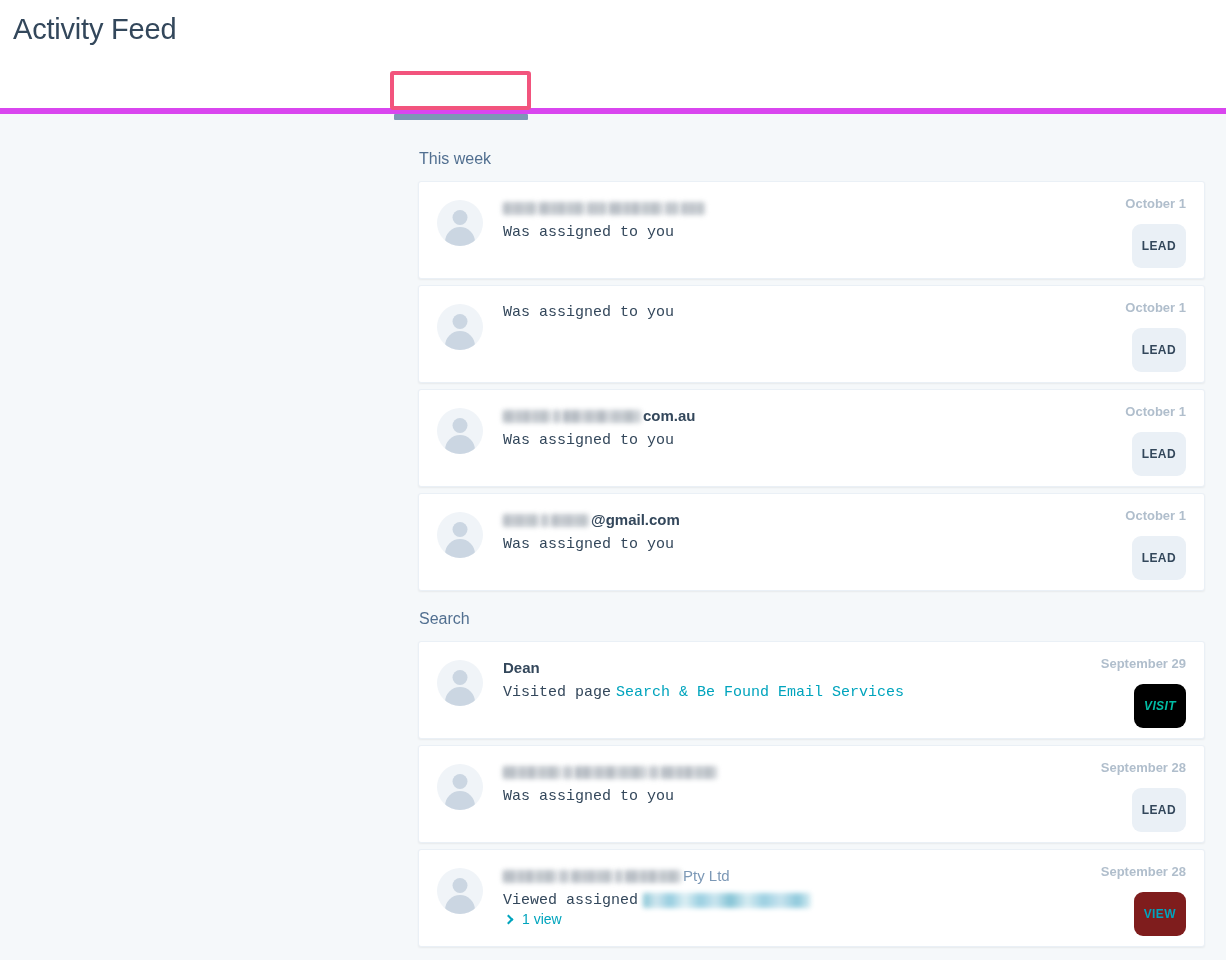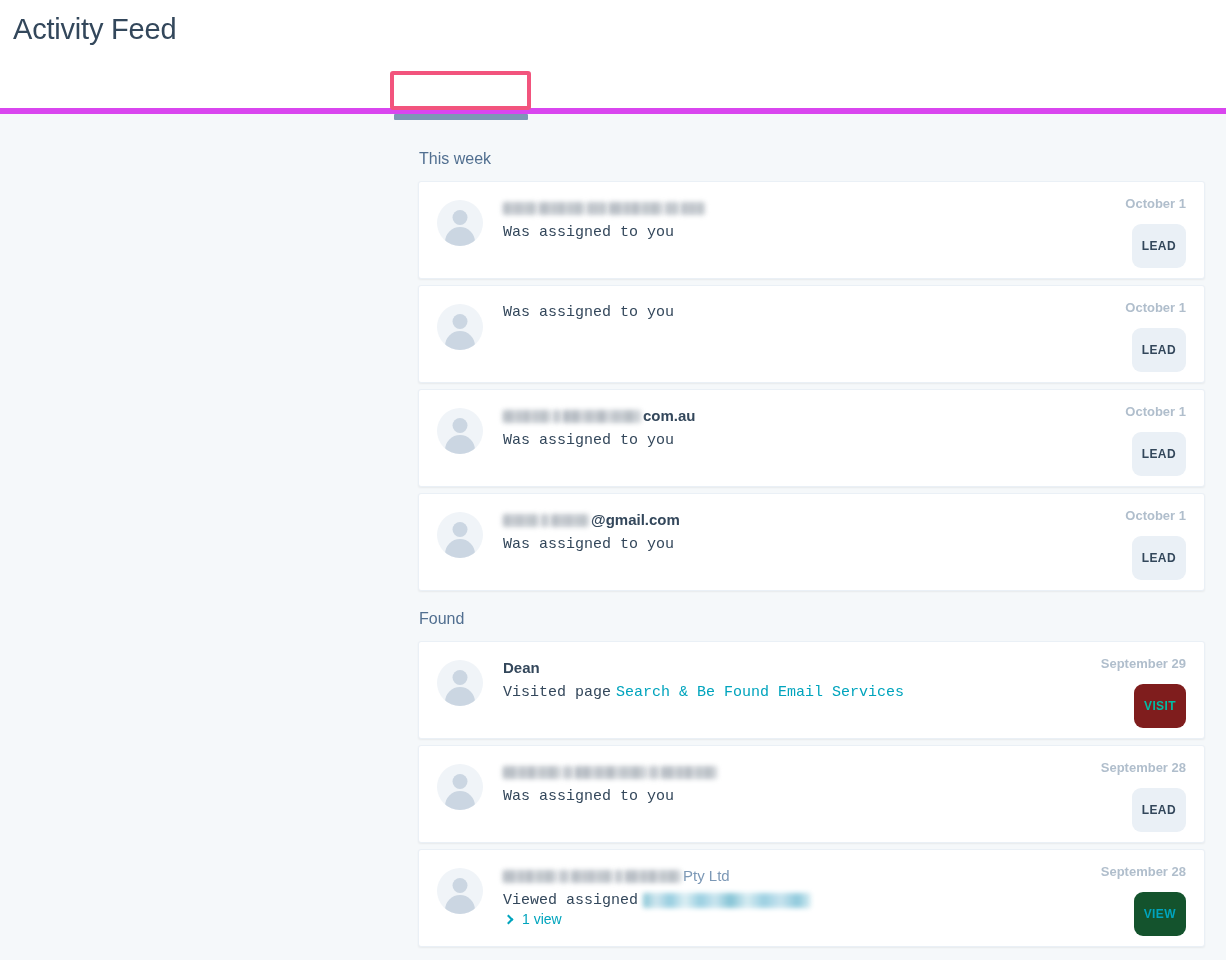--- a/index.html
+++ b/index.html
@@ -259,22 +259,22 @@
 
   .badge {
     font-size: 12px;
     font-weight: bold;
     letter-spacing: 0.4px;
     padding: 15px 10px;
     border-radius: 9px;
     white-space: nowrap;
   }
   .badge-lead  { background: #eaf0f6; color: #33475b; }
-  .badge-visit { background: #7f1d1d; color: #00bda5; }
-  .badge-view  { background: #14532d; color: #00a4bd; }
+  .badge-visit { background: #000000; color: #00bda5; font-style: italic; }
+  .badge-view  { background: #7f1d1d; color: #00a4bd; }
 </style>
 </head>
 <body>
 
 <div class="page-header">
   <div class="page-title">Activity Feed</div>
 
 
   <div class="tab-highlight-box"></div>
   <div class="tab-underline"></div>
@@ -356,21 +356,21 @@
           </div>
           <div class="line-sub">
             <span>Was assigned to you</span>
           </div>
         </div>
         <div class="card-right">
           <div class="date">October 1</div>
           <div class="badge badge-lead">LEAD</div>
         </div>
       </div>
-      <div class="group-title older">Found</div>
+      <div class="group-title older">Search</div>
       <div class="card">
         <div class="avatar">
           <span class="head"></span>
           <span class="body"></span>
         </div>
         <div class="card-body">
           <div class="line-name">
             <span class="name-text">Dean</span>
           </div>
           <div class="line-sub">

